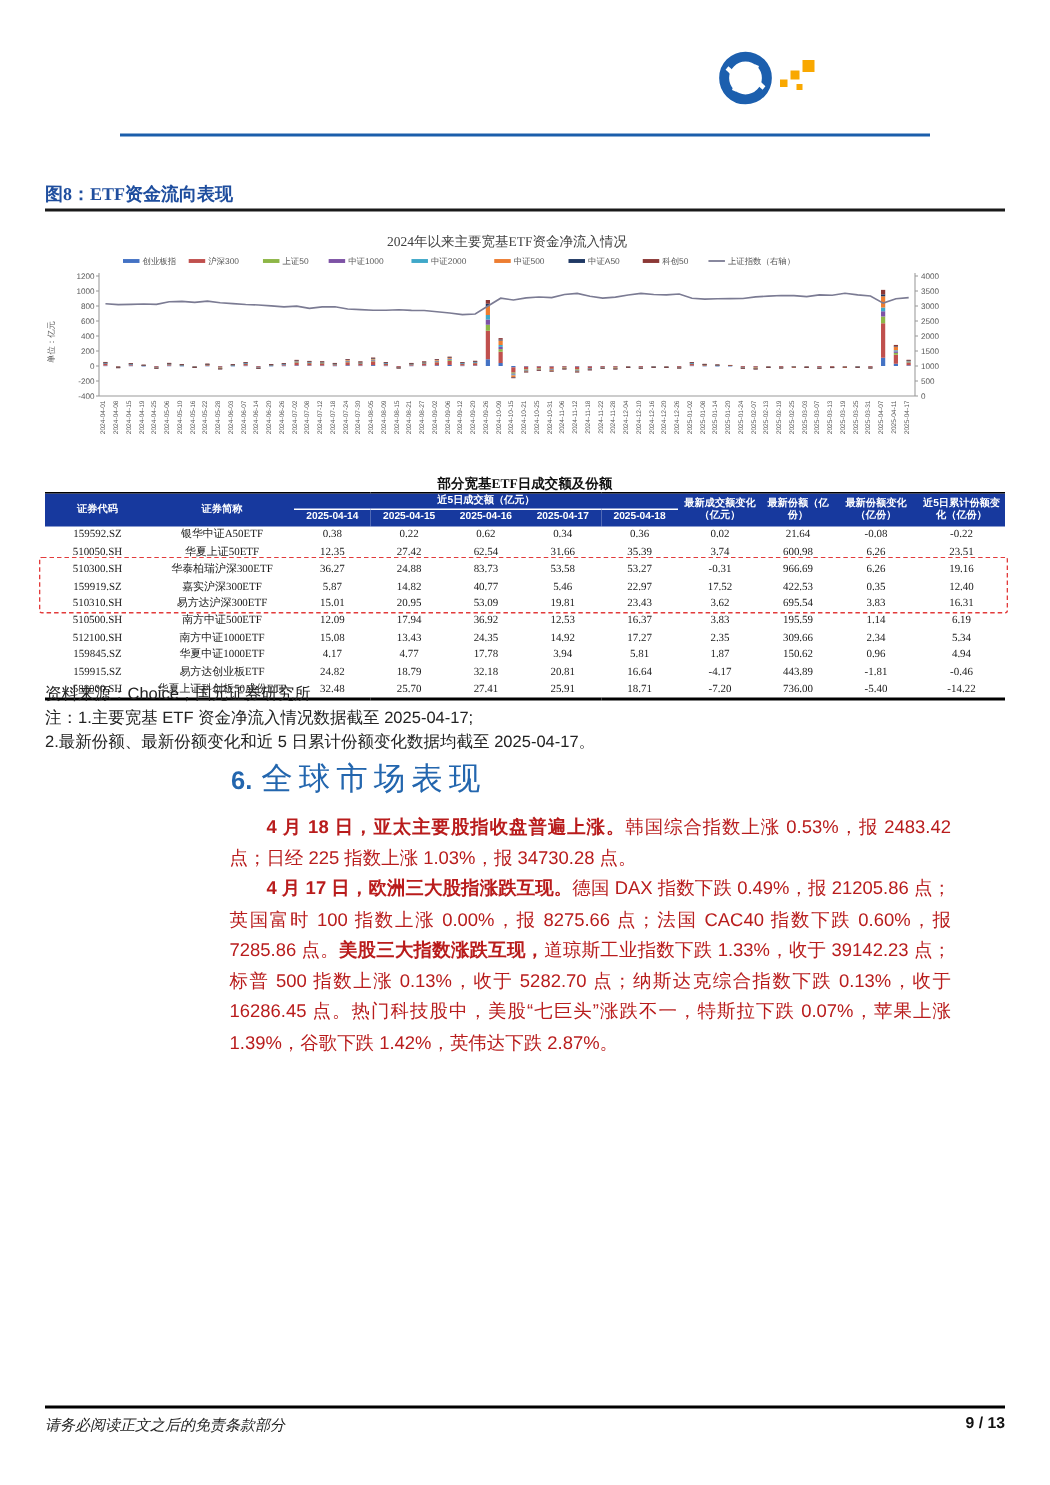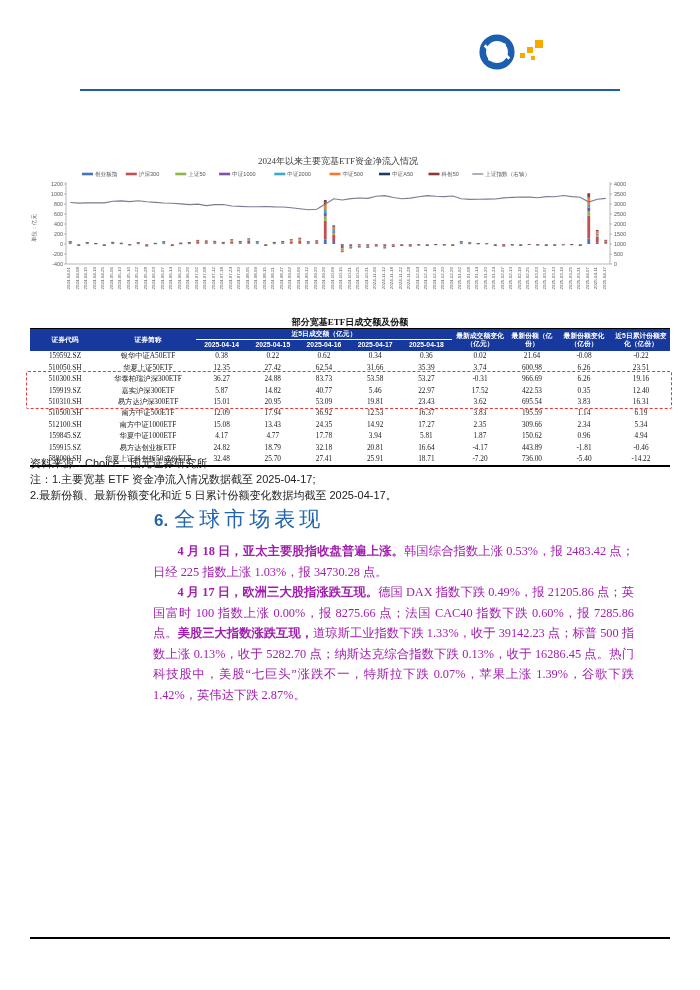--- a/index.html
+++ b/index.html
@@ -45,22 +45,22 @@
   .hl-box { position:absolute; border:1.4px dashed #e23b3b; border-radius:2px; pointer-events:none; }
   
   .notes { position:absolute; top:456px; left:30px; width:640px;
     font-size:11px; color:#222; line-height:1.45; font-family:Liberation Sans, sans-serif; }
   
   .sec-head { position:absolute; top:505px; left:154px; width:480px; }
   .sec-num { color:#2366ae; font-size:17px; font-weight:bold; font-family:"Liberation Sans", sans-serif; }
   .sec-title { color:#2366ae; font-size:21px; letter-spacing:4px; font-family:"Liberation Serif", serif; margin-left:6px; }
   .body-copy { position:absolute; top:541px; left:153px; width:481px; }
   .body-para {
-    font-size:12.3px; line-height:20.5px; color:#a21caf; text-align:justify;
-    text-indent:2em; font-family:Liberation Serif, serif;
+    font-size:12.3px; line-height:20.5px; color:#b91c1c; text-align:justify;
+    text-indent:2em; font-family:Liberation Sans, sans-serif;
   }
   .body-para b { font-weight:bold; }
   
   .footer-rule { position:absolute; top:937px; left:30px; width:640px; height:1.5px; background:#000; }
   .footer-row { position:absolute; top:943px; left:30px; width:640px; display:flex; justify-content:space-between; align-items:flex-start; }
   .footer-left { font-style:italic; font-size:10px; color:#222; font-family:"Liberation Serif", serif; }
   .footer-right { font-size:10.5px; font-weight:bold; color:#111; }
 </style>
 </head>
 <body>
@@ -75,20 +75,21 @@
     </svg>
     <div class="pixwrap">
       <span class="pix" style="left:0; top:14px; width:5px; height:5px;"></span>
       <span class="pix" style="left:7px; top:8px; width:6px; height:6px;"></span>
       <span class="pix" style="left:15px; top:1px; width:8px; height:8px;"></span>
       <span class="pix" style="left:11px; top:17px; width:4px; height:4px;"></span>
     </div>
   </div>
   <div class="header-rule"></div>
 
+  <div class="fig-caption">图8：ETF资金流向表现</div>
 
   <div class="chart-wrap">
     <svg id="etf-chart" width="640" height="164" viewBox="0 0 640 164">
         <text x="314" y="14" font-size="9" fill="#404040" text-anchor="middle" font-family="Liberation Serif, serif">2024年以来主要宽基ETF资金净流入情况</text>
         <g>
           <line x1="58" y1="24" x2="69" y2="24" stroke="#4472c4" stroke-width="2.6"></line>
           <text x="71" y="26.2" font-size="5.6" fill="#555" font-family="Liberation Sans, sans-serif">创业板指</text>
         </g>
         <g>
           <line x1="101.8" y1="24" x2="112.8" y2="24" stroke="#c0504d" stroke-width="2.6"></line>
@@ -921,13 +922,17 @@
   <div class="sec-head">
     <span class="sec-num">6.</span><span class="sec-title">全球市场表现</span>
   </div>
 
   <div class="body-copy" id="body-copy">
       <p class="body-para"><b>4 月 18 日，亚太主要股指收盘普遍上涨。</b><span>韩国综合指数上涨 0.53%，报 2483.42 点；日经 225 指数上涨 1.03%，报 34730.28 点。</span></p>
       <p class="body-para"><b>4 月 17 日，欧洲三大股指涨跌互现。</b><span>德国 DAX 指数下跌 0.49%，报 21205.86 点；英国富时 100 指数上涨 0.00%，报 8275.66 点；法国 CAC40 指数下跌 0.60%，报 7285.86 点。</span><b>美股三大指数涨跌互现，</b><span>道琼斯工业指数下跌 1.33%，收于 39142.23 点；标普 500 指数上涨 0.13%，收于 5282.70 点；纳斯达克综合指数下跌 0.13%，收于 16286.45 点。热门科技股中，美股“七巨头”涨跌不一，特斯拉下跌 0.07%，苹果上涨 1.39%，谷歌下跌 1.42%，英伟达下跌 2.87%。</span></p>
     </div>
 
   <div class="footer-rule"></div>
+  <div class="footer-row">
+    <span class="footer-left">请务必阅读正文之后的免责条款部分</span>
+    <span class="footer-right">9 / 13</span>
+  </div>
 </div>
 
 </body></html>

